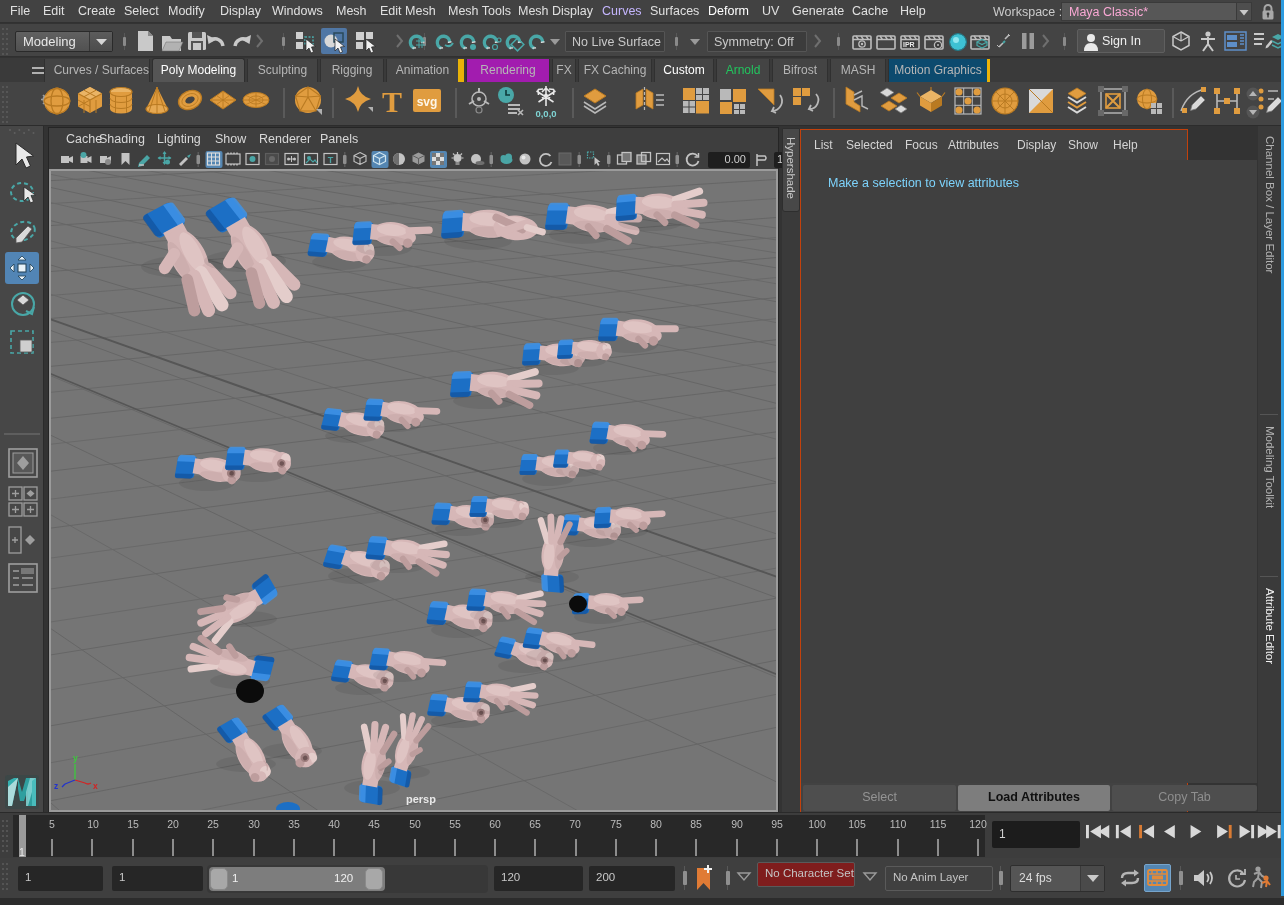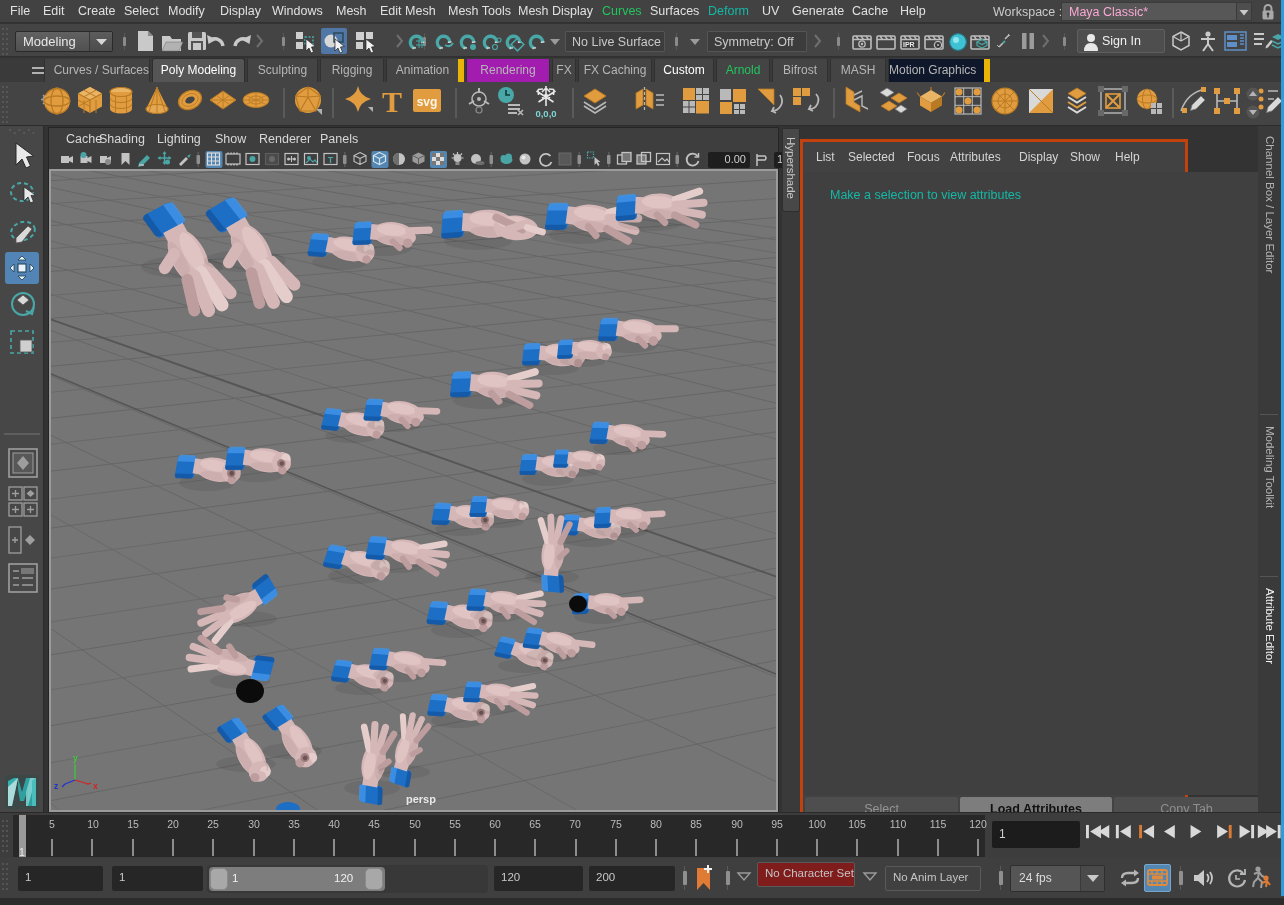--- a/index.html
+++ b/index.html
@@ -14,23 +14,23 @@
       <div class="txt" style="left:43px;top:4px;font-size:12.5px;color:#e0e0e0">Edit</div>
       <div class="txt" style="left:78px;top:4px;font-size:12.5px;color:#e0e0e0">Create</div>
       <div class="txt" style="left:124px;top:4px;font-size:12.5px;color:#e0e0e0">Select</div>
       <div class="txt" style="left:168px;top:4px;font-size:12.5px;color:#e0e0e0">Modify</div>
       <div class="txt" style="left:220px;top:4px;font-size:12.5px;color:#e0e0e0">Display</div>
       <div class="txt" style="left:272px;top:4px;font-size:12.5px;color:#e0e0e0">Windows</div>
       <div class="txt" style="left:336px;top:4px;font-size:12.5px;color:#e0e0e0">Mesh</div>
       <div class="txt" style="left:380px;top:4px;font-size:12.5px;color:#e0e0e0">Edit Mesh</div>
       <div class="txt" style="left:448px;top:4px;font-size:12.5px;color:#e0e0e0">Mesh Tools</div>
       <div class="txt" style="left:518px;top:4px;font-size:12.5px;color:#e0e0e0">Mesh Display</div>
-      <div class="txt" style="left:602px;top:4px;font-size:12.5px;color:#22c55e">Curves</div>
+      <div class="txt" style="left:602px;top:4px;font-size:12.5px;color:#c4b5fd">Curves</div>
       <div class="txt" style="left:650px;top:4px;font-size:12.5px;color:#e0e0e0">Surfaces</div>
-      <div class="txt" style="left:708px;top:4px;font-size:12.5px;color:#14b8a6">Deform</div>
+      <div class="txt" style="left:708px;top:4px;font-size:12.5px;color:#ffffff">Deform</div>
       <div class="txt" style="left:762px;top:4px;font-size:12.5px;color:#e0e0e0">UV</div>
       <div class="txt" style="left:792px;top:4px;font-size:12.5px;color:#e0e0e0">Generate</div>
       <div class="txt" style="left:852px;top:4px;font-size:12.5px;color:#e0e0e0">Cache</div>
       <div class="txt" style="left:900px;top:4px;font-size:12.5px;color:#e0e0e0">Help</div>
       <div class="txt" style="left:993px;top:5px;font-size:12.5px;color:#cbcbcb">Workspace :</div>
       <div class="abs" style="left:1061px;top:2px;width:176px;height:19px;background:#575757;border:1px solid #3a3a3a">
         <div class="txt" style="left:7px;top:2px;font-size:12.5px;color:#f9a8d4">Maya Classic*</div>
       </div>
       <div class="abs" style="left:1237px;top:2px;width:15px;height:19px;background:#4e4e4e;border:1px solid #3a3a3a;border-left:none">
         <svg width="14" height="19">
@@ -260,21 +260,21 @@
       <div class="abs" style="left:247px;top:1px;width:71px;height:23px;background:#444444;border-left:1px solid #303030;border-right:1px solid #303030;text-align:center"><span style="font-size:12px;color:#b6b6b6;line-height:22px">Sculpting</span></div>
       <div class="abs" style="left:320px;top:1px;width:64px;height:23px;background:#444444;border-left:1px solid #303030;border-right:1px solid #303030;text-align:center"><span style="font-size:12px;color:#b6b6b6;line-height:22px">Rigging</span></div>
       <div class="abs" style="left:386px;top:1px;width:78px;height:23px;background:#444444;border-left:1px solid #303030;border-right:6px solid #eab308;text-align:center"><span style="font-size:12px;color:#b6b6b6;line-height:22px">Animation</span></div>
       <div class="abs" style="left:466px;top:1px;width:84px;height:23px;background:#a21caf;border-left:1px solid #303030;border-right:1px solid #303030;text-align:center"><span style="font-size:12px;color:#b6b6b6;line-height:22px">Rendering</span></div>
       <div class="abs" style="left:552px;top:1px;width:24px;height:23px;background:#444444;border-left:1px solid #303030;border-right:1px solid #303030;text-align:center"><span style="font-size:12px;color:#b6b6b6;line-height:22px">FX</span></div>
       <div class="abs" style="left:578px;top:1px;width:74px;height:23px;background:#444444;border-left:1px solid #303030;border-right:1px solid #303030;text-align:center"><span style="font-size:12px;color:#b6b6b6;line-height:22px">FX Caching</span></div>
       <div class="abs" style="left:654px;top:1px;width:60px;height:23px;background:#444444;border-left:1px solid #303030;border-right:1px solid #303030;text-align:center"><span style="font-size:12px;color:#ffffff;line-height:22px">Custom</span></div>
       <div class="abs" style="left:716px;top:1px;width:54px;height:23px;background:#444444;border-left:1px solid #303030;border-right:1px solid #303030;text-align:center"><span style="font-size:12px;color:#22c55e;line-height:22px">Arnold</span></div>
       <div class="abs" style="left:772px;top:1px;width:56px;height:23px;background:#444444;border-left:1px solid #303030;border-right:1px solid #303030;text-align:center"><span style="font-size:12px;color:#b6b6b6;line-height:22px">Bifrost</span></div>
       <div class="abs" style="left:830px;top:1px;width:56px;height:23px;background:#444444;border-left:1px solid #303030;border-right:1px solid #303030;text-align:center"><span style="font-size:12px;color:#b6b6b6;line-height:22px">MASH</span></div>
-      <div class="abs" style="left:888px;top:1px;width:102px;height:23px;background:#0f172a;border-left:1px solid #303030;border-right:6px solid #eab308;text-align:left"><span style="font-size:12px;color:#b6b6b6;line-height:22px">Motion Graphics</span></div>
+      <div class="abs" style="left:888px;top:1px;width:102px;height:23px;background:#0c4a6e;border-left:1px solid #303030;border-right:3px solid #eab308;text-align:center"><span style="font-size:12px;color:#b6b6b6;line-height:22px">Motion Graphics</span></div>
     </div>
     <div class="abs" style="left:0;top:82px;width:1284px;height:44px;background:#444444;border-bottom:1px solid #2c2c2c">
       <svg class="abs" style="left:1px;top:2px" width="8" height="40">
         <circle cx="2" cy="3" r="1" fill="#5d5d5d"></circle>
         <circle cx="6" cy="3" r="1" fill="#5d5d5d"></circle>
         <circle cx="2" cy="8" r="1" fill="#5d5d5d"></circle>
         <circle cx="6" cy="8" r="1" fill="#5d5d5d"></circle>
         <circle cx="2" cy="13" r="1" fill="#5d5d5d"></circle>
         <circle cx="6" cy="13" r="1" fill="#5d5d5d"></circle>
         <circle cx="2" cy="18" r="1" fill="#5d5d5d"></circle>
@@ -1403,30 +1403,30 @@
             <text x="357" y="634" font-family="Liberation Sans, sans-serif" font-size="11" font-weight="bold" fill="#e8e8e8">persp</text>
           </svg>
           <div class="abs" style="left:0;top:0;width:729px;height:643px;border:2px solid #9b9b9b;pointer-events:none"></div>
         </div>
       </div>
       <div class="abs" style="left:782px;top:2px;width:18px;height:684px;background:#3a3a3a">
         <div class="abs" style="left:0;top:0;width:18px;height:84px;background:#484848;border:1px solid #2e2e2e;border-radius:0 0 3px 3px">
           <div class="vtxt" style="left:2px;top:8px;font-size:11.5px;color:#c6c6c6">Hypershade</div>
         </div>
       </div>
-      <div class="abs" style="left:800px;top:13px;width:388px;height:685px;background:#424242;border:3px solid #c2410c">
+      <div class="abs" style="left:800px;top:3px;width:388px;height:685px;background:#424242;border:1px solid #c2410c">
         <div class="txt" style="left:13px;top:8px;font-size:12px;color:#d4d4d4">List</div>
         <div class="txt" style="left:45px;top:8px;font-size:12px;color:#d4d4d4">Selected</div>
         <div class="txt" style="left:104px;top:8px;font-size:12px;color:#d4d4d4">Focus</div>
         <div class="txt" style="left:147px;top:8px;font-size:12px;color:#d4d4d4">Attributes</div>
         <div class="txt" style="left:216px;top:8px;font-size:12px;color:#d4d4d4">Display</div>
         <div class="txt" style="left:267px;top:8px;font-size:12px;color:#d4d4d4">Show</div>
         <div class="txt" style="left:312px;top:8px;font-size:12px;color:#d4d4d4">Help</div>
         <div class="abs" style="left:0;top:30px;width:456px;height:623px;background:#404040"></div>
-        <div class="txt" style="left:27px;top:46px;font-size:12.5px;color:#14b8a6">Make a selection to view attributes</div>
+        <div class="txt" style="left:27px;top:46px;font-size:12.5px;color:#7dd3fc">Make a selection to view attributes</div>
         <div class="abs" style="left:2px;top:655px;width:153px;height:26px;background:#4e4e4e;border-radius:2px;text-align:center"><span style="font-size:12.5px;color:#949494;line-height:25px">Select</span></div>
         <div class="abs" style="left:157px;top:655px;width:152px;height:26px;background:#7d7d7d;border-radius:2px;text-align:center"><span style="font-size:12.5px;color:#101010;font-weight:bold;line-height:25px">Load Attributes</span></div>
         <div class="abs" style="left:311px;top:655px;width:145px;height:26px;background:#4e4e4e;border-radius:2px;text-align:center"><span style="font-size:12.5px;color:#8e8e8e;line-height:25px">Copy Tab</span></div>
       </div>
       <div class="abs" style="left:1258px;top:0;width:26px;height:686px;background:#3a3a3a">
         <div class="vtxt" style="left:6px;top:10px;font-size:11.5px;color:#b2b2b2">Channel Box / Layer Editor</div>
         <div class="vtxt" style="left:6px;top:300px;font-size:11.5px;color:#b2b2b2">Modeling Toolkit</div>
         <div class="abs" style="left:2px;top:288px;width:18px;height:1px;background:#555"></div>
         <div class="abs" style="left:2px;top:450px;width:18px;height:1px;background:#555"></div>
         <div class="vtxt" style="left:6px;top:462px;font-size:11.5px;color:#f2f2f2">Attribute Editor</div>
@@ -1570,21 +1570,21 @@
       <div class="abs" style="left:725.5px;top:13px;width:4px;height:14px;background:#8f8f8f;border-radius:1px"></div>
       <svg class="abs" style="left:737px;top:14px" width="14" height="10">
         <path d="M1,1 l6,7 6,-7 z" fill="none" stroke="#9a9a9a" stroke-width="1.4"></path>
       </svg>
       <div class="abs" style="left:757px;top:4px;width:98px;height:25px;background:#7f1d1d;border:1px solid #5a5a5a;border-radius:2px">
         <div class="txt" style="left:7px;top:4px;font-size:11.5px;color:#c4c4c4">No Character Set</div>
       </div>
       <svg class="abs" style="left:863px;top:14px" width="14" height="10">
         <path d="M1,1 l6,7 6,-7 z" fill="none" stroke="#9a9a9a" stroke-width="1.4"></path>
       </svg>
-      <div class="abs" style="left:885px;top:8px;width:96px;height:25px;background:#404040;border:1px solid #5a5a5a;border-radius:2px">
+      <div class="abs" style="left:885px;top:8px;width:108px;height:25px;background:#404040;border:1px solid #5a5a5a;border-radius:2px">
         <div class="txt" style="left:7px;top:4px;font-size:11.5px;color:#c4c4c4">No Anim Layer</div>
       </div>
       <div class="abs" style="left:1000px;top:8px;width:1px;height:24px;background:#585858"></div>
       <div class="abs" style="left:998.5px;top:13px;width:4px;height:14px;background:#8f8f8f;border-radius:1px"></div>
       <div class="abs" style="left:1010px;top:7px;width:95px;height:27px;background:#555555;border:1px solid #2e2e2e;border-radius:2px">
         <div class="txt" style="left:8px;top:5px;font-size:12px;color:#dcdcdc">24 fps</div>
         <div class="abs" style="right:0;top:0;width:24px;height:25px;background:#4a4a4a;border-left:1px solid #3a3a3a">
           <svg width="24" height="25">
             <path d="M6,9 l6,7 6,-7 z" fill="#c9c9c9"></path>
           </svg>

